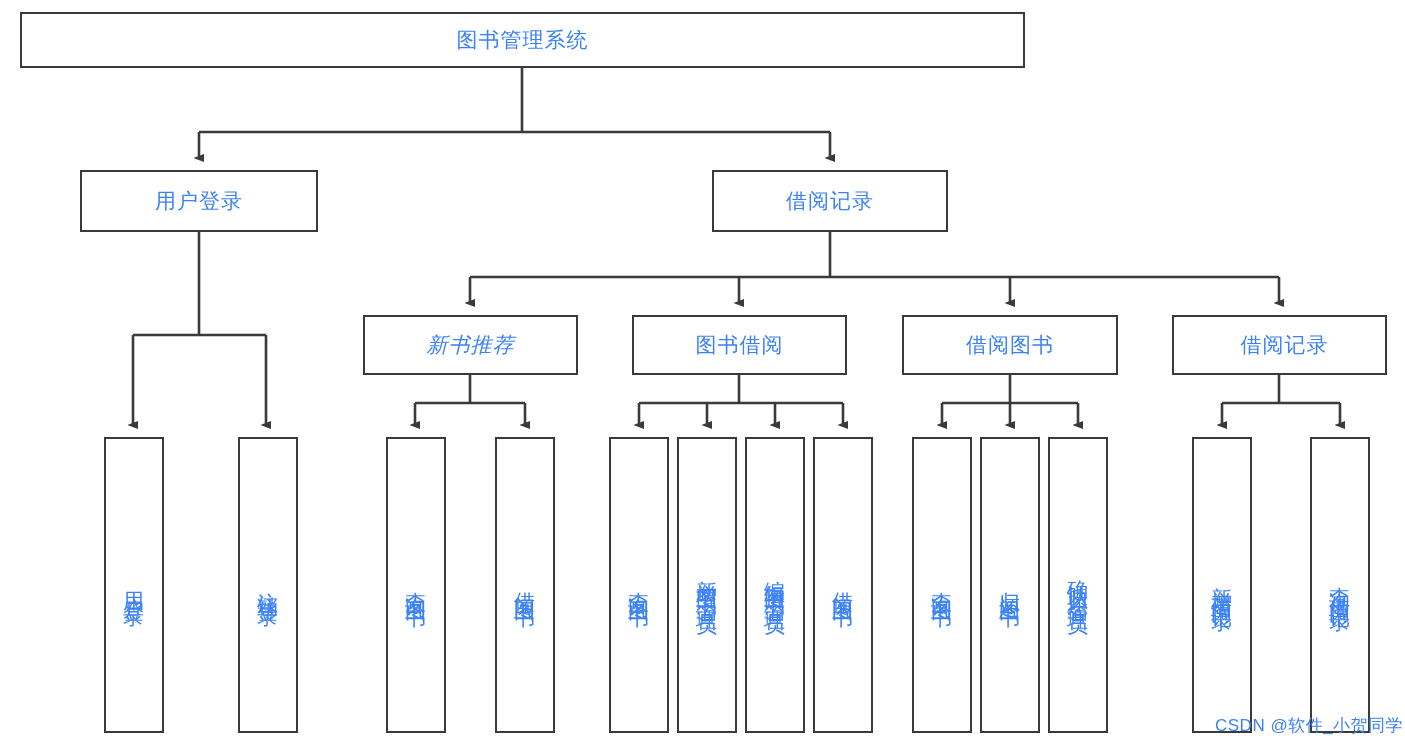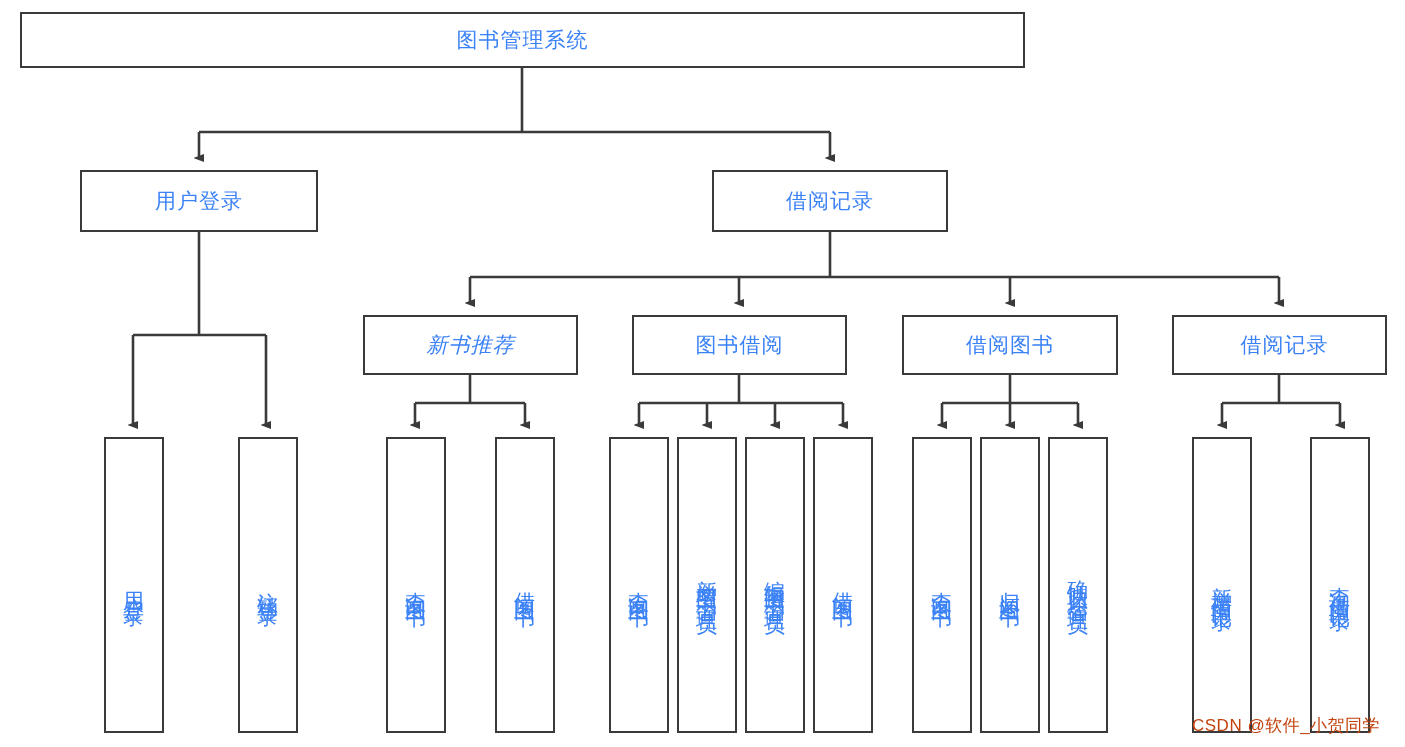--- a/index.html
+++ b/index.html
@@ -47,23 +47,24 @@
   .node.v .vtext {
     writing-mode: vertical-rl;
     text-orientation: upright;
     letter-spacing: 5px;
     white-space: nowrap;
     line-height: 1;
   }
   .watermark {
     position: absolute;
     font-size: 17px;
-    color: #c2410c;
+    color: #3b82f6;
     white-space: nowrap;
     letter-spacing: 0.5px;
+    padding-left: 23px;
   }
 </style>
 </head>
 <body>
 
 <div id="canvas">
 
   <svg class="wires" viewBox="0 0 1405 747" xmlns="http://www.w3.org/2000/svg">
     <defs>
       <marker id="arrow" markerWidth="10" markerHeight="10" refX="4" refY="5" orient="auto" markerUnits="userSpaceOnUse">

